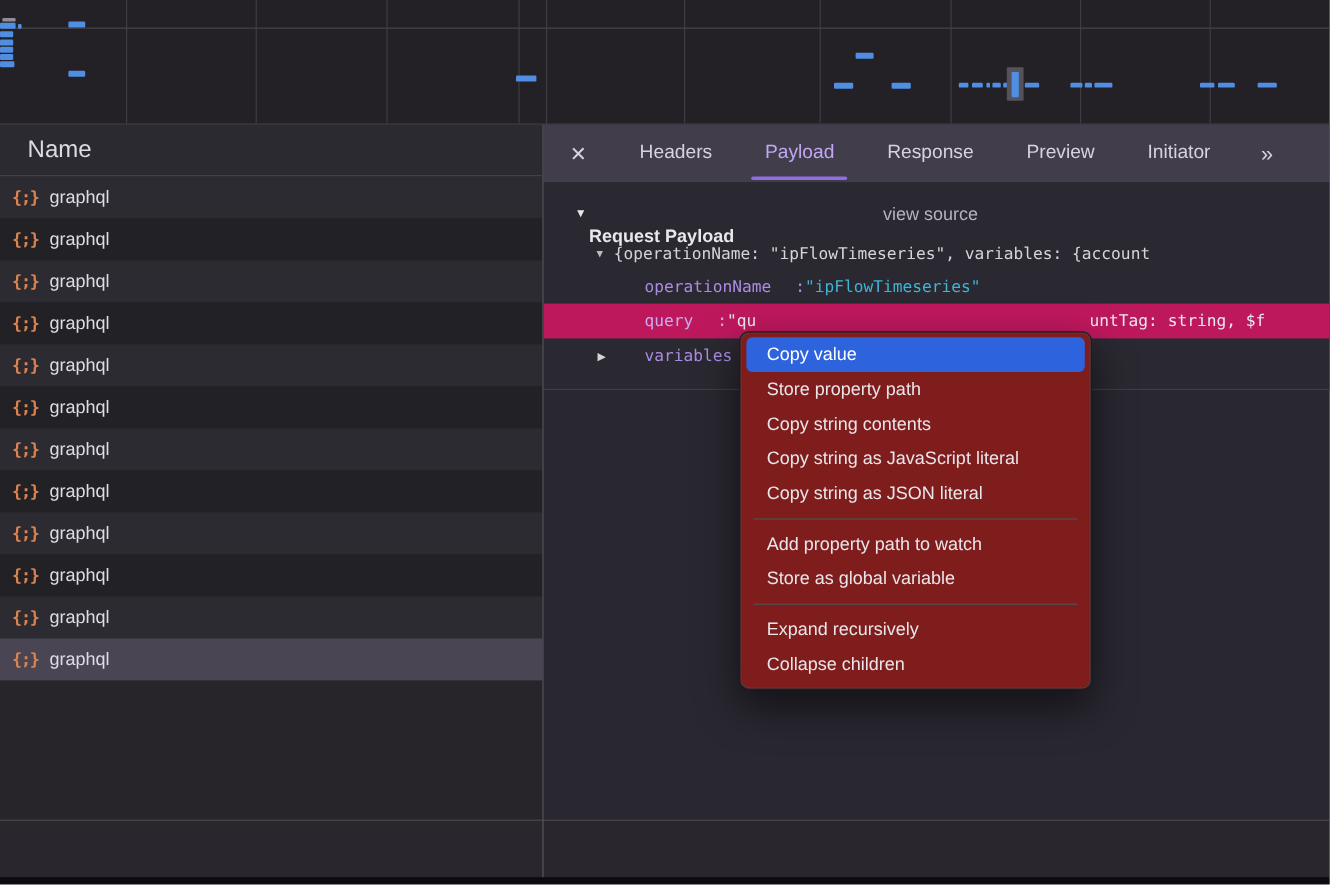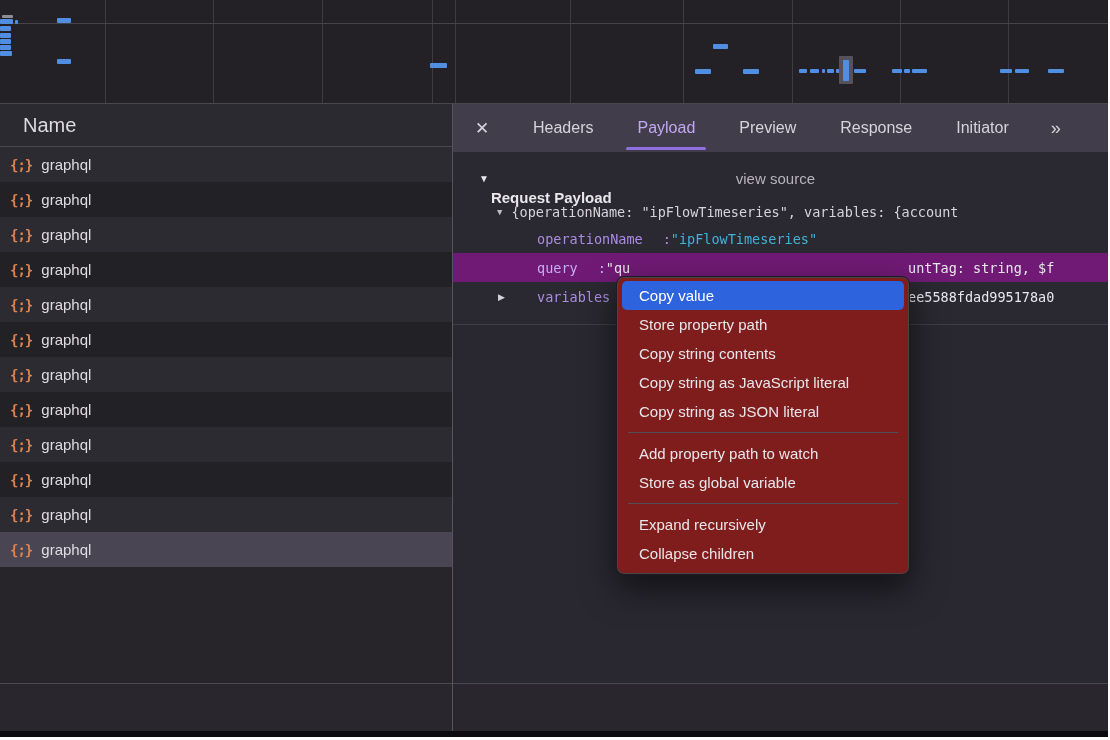--- a/index.html
+++ b/index.html
@@ -36,21 +36,21 @@
 
   .payload-section{position:absolute;left:0;top:48px;width:655px;height:173px;background:#2a2830;border-bottom:1px solid #3f3d45;box-sizing:border-box;overflow:hidden;}
   .sec-title-line{margin-top:13px;padding-left:26px;height:26px;display:flex;align-items:center;color:#e9e7ec;}
   .sec-tri{font-size:10px;color:#e9e7ec;margin-right:2px;}
   .sec-title{font-weight:bold;font-size:15px;margin-top:38px;}
   .view-source{margin-left:124px;color:#b6b3bc;font-size:15px;cursor:pointer;}
   .code{font-family:"DejaVu Sans Mono",monospace;font-size:13.5px;white-space:nowrap;}
   .preview-line{margin-top:9px;padding-left:44px;height:24px;display:flex;align-items:center;color:#d6d4da;overflow:hidden;}
   .preview-tri{font-size:9px;color:#bdbac2;margin-right:9px;}
   .tree-row{position:relative;height:29px;display:flex;align-items:center;padding-left:64px;color:#d6d4da;overflow:hidden;}
-  .tree-row.selected{background:#701a75;}
+  .tree-row.selected{background:#be185d;}
   .tree-tri{position:absolute;left:45px;font-size:9px;color:#d6d4da;font-family:"Liberation Sans",sans-serif;}
   .k{color:#ab8ce4;margin-left:20px;}
   .tree-row.selected .k{color:#c6aef2;}
   .s{color:#3fb4d6;}
   .w{color:#e9e7ee;}
   .frag-right{position:absolute;left:455px;top:0;height:29px;display:flex;align-items:center;}
 
   
   .footer{position:absolute;left:0;top:683px;width:1108px;height:48px;background:#29272d;border-top:1px solid #4b4950;box-sizing:border-box;}
   .bottom-strip{position:absolute;left:0;top:731px;width:1108px;height:6px;background:#0c0b0f;}
@@ -167,24 +167,24 @@
       <div class="tab-close">✕</div>
       <div class="tabs" id="tabs">
           <div class="tab">
             <span>Headers</span>
           </div>
           <div class="tab selected">
             <span style="color: rgb(194, 167, 245);">Payload</span>
             <div class="tab-underline" style="background: rgb(143, 111, 224);"></div>
           </div>
           <div class="tab">
+            <span>Response</span>
+          </div>
+          <div class="tab">
             <span>Preview</span>
-          </div>
-          <div class="tab">
-            <span>Response</span>
           </div>
           <div class="tab">
             <span>Initiator</span>
           </div>
         </div>
       <div class="tab-overflow">»</div>
     </div>
 
     <div class="payload-section">
       <div class="sec-title-line">
@@ -207,21 +207,20 @@
       <div class="tree-row code selected">
         <span class="k">query</span>
           <span class="k">: </span>
           <span class="w">"qu</span>
         <span class="frag-right w">untTag: string, $f</span>
       </div>
 
       <div class="tree-row code">
         <span class="tree-tri">▶</span>
         <span class="k">variables</span>
-        <span class="frag-right w">ee5588fdad995178a0</span>
       </div>
     </div>
   </div>
 
   <div class="main-divider"></div>
 
   <div class="footer"></div>
   <div class="bottom-strip"></div>
 
   <div class="context-menu" id="context-menu">

